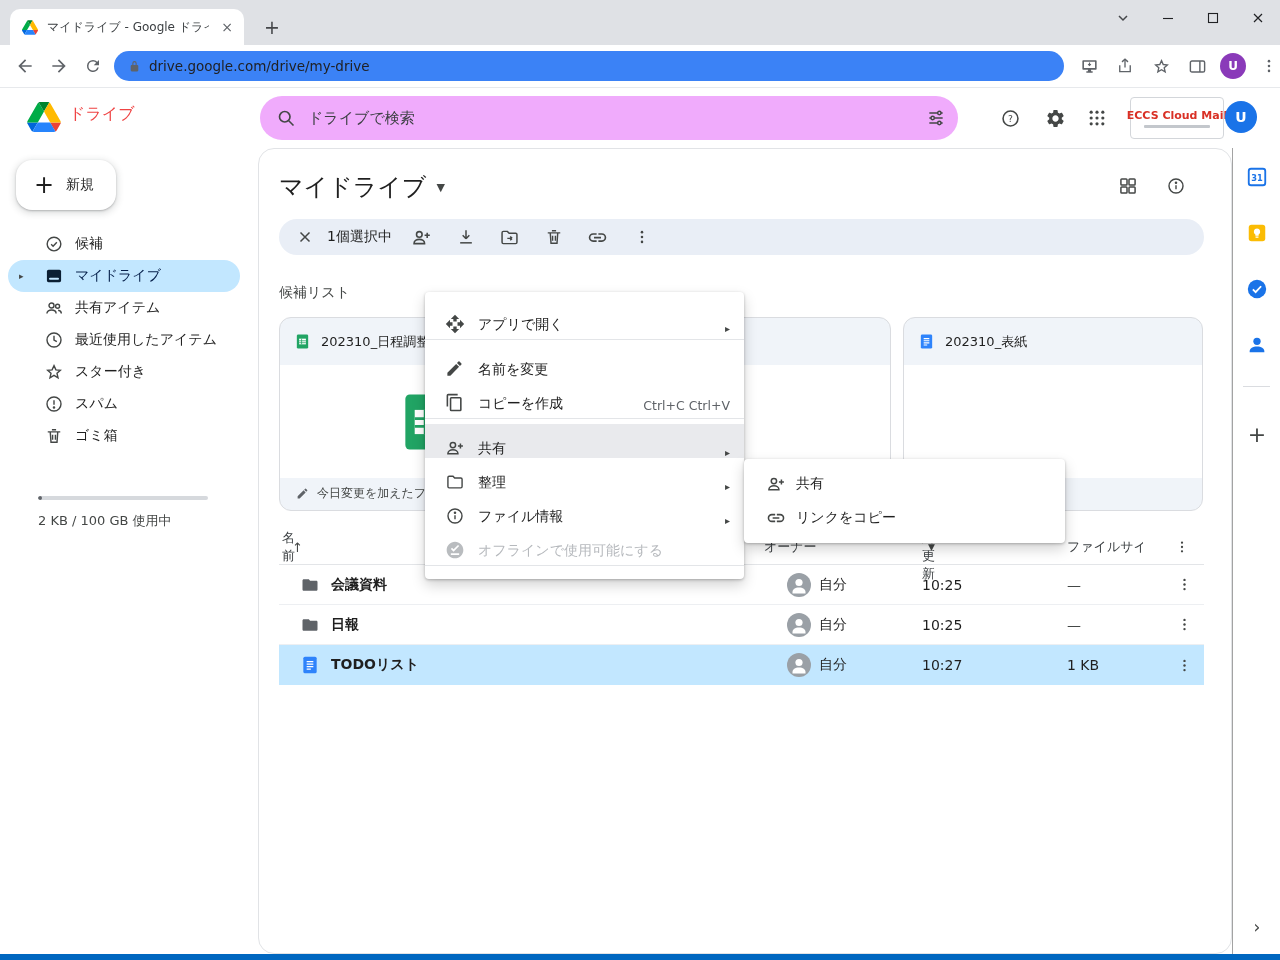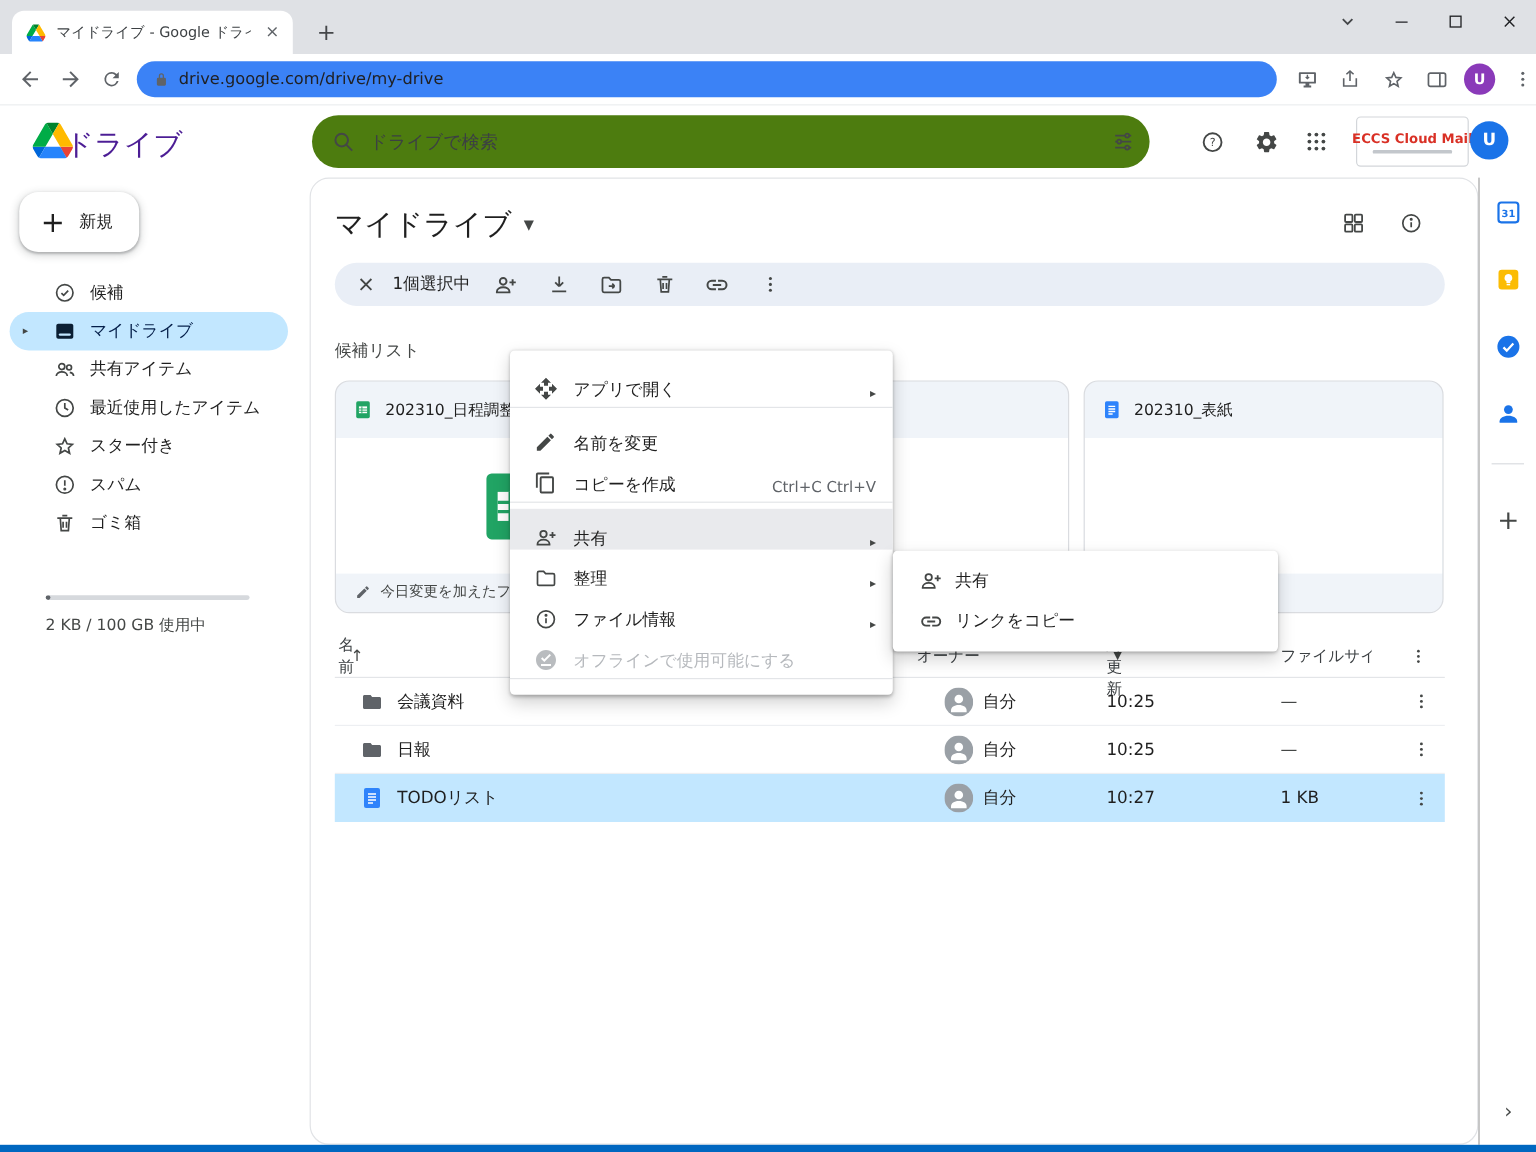--- a/index.html
+++ b/index.html
@@ -24,22 +24,22 @@
 .navbtn{width:34px;height:34px;border-radius:50%;flex:none}
 .omnibox{margin-left:4px;width:950px;height:30px;border-radius:15px;background:#3b82f6;
          display:flex;align-items:center;gap:8px;padding:0 14px;flex:none}
 .url{font-size:13.5px;color:#202124}
 .nav-right{display:flex;align-items:center;margin-left:8px;gap:2px}
 .avatar-sm{width:26px;height:26px;border-radius:50%;background:#8a3ab9;color:#fff;font-size:12px;font-weight:bold;margin:0 4px}
 
 
 .drive-header{position:absolute;left:0;top:88px;width:1280px;height:60px;background:#fff}
 .dh-logo{position:absolute;left:27px;top:14px;width:34px;height:30px}
-.dh-name{position:absolute;left:54px;top:16px;font-size:24px;color:#4c1d95}
-.searchbar{position:absolute;left:260px;top:8px;width:698px;height:44px;background:#4d7c0f;
+.dh-name{position:absolute;left:69px;top:16px;font-size:16px;color:#ef4444}
+.searchbar{position:absolute;left:260px;top:8px;width:698px;height:44px;background:#f0abfc;
            border-radius:22px;display:flex;align-items:center;gap:12px;padding:0 12px 0 16px}
 .searchbar input{flex:1;border:none;outline:none;background:transparent;font-size:15px;color:#1f1f1f;font-family:inherit}
 .searchbar input::placeholder{color:#3c4043;opacity:1}
 .dh-btn{position:absolute;top:10px;width:40px;height:40px;border-radius:50%}
 .badge{position:absolute;left:1130px;top:9px;width:94px;height:42px;background:#fff;border:1px solid #d3d6da;
        border-radius:4px;display:flex;flex-direction:column;align-items:center;justify-content:center;gap:3px}
 .badge-main{font-size:11px;font-weight:bold;color:#d93025;white-space:nowrap}
 .badge-sub{width:66px;height:3px;background:#c3c7cc;border-radius:1px}
 .avatar-lg{position:absolute;left:1225px;top:13px;width:32px;height:32px;border-radius:50%;
            background:#1a73e8;color:#fff;font-size:14px;font-weight:bold}
@@ -89,21 +89,21 @@
 .h-size{left:788px;width:76px;overflow:hidden;white-space:nowrap}
 .h-dots{left:893px;width:20px}
 .sort-up{font-size:13px;color:#444746;margin-left:10px}
 .mod-caret{font-size:9px;color:#444746;margin-left:6px}
 
 .rows{position:absolute;left:20px;top:416px;width:925px}
 .row{position:relative;height:40px;border-bottom:1px solid #edeff2;font-size:14px}
 .row.selected{background:#c2e7ff;border-bottom:none}
 .row span{position:absolute;top:50%;transform:translateY(-50%)}
 .c-icon{left:21px;width:20px;height:20px}
-.c-name{left:52px;font-weight:400}
+.c-name{left:52px;font-weight:700}
 .c-avatar{left:508px;width:24px;height:24px}
 .c-owner{left:540px}
 .c-time{left:643px}
 .c-size{left:788px;color:#444746}
 .c-dots{left:893px;width:24px;height:24px}
 
 
 .ctx-menu{position:absolute;left:425px;top:292px;width:319px;background:#fff;border-radius:4px;
           box-shadow:0 1px 3px rgba(0,0,0,.25),0 6px 14px rgba(0,0,0,.18);padding:8px 0;z-index:10}
 .ctx-item{height:34px;display:flex;align-items:flex-end;gap:13px;padding:0 14px 0 20px;font-size:14px;color:#1f1f1f}

